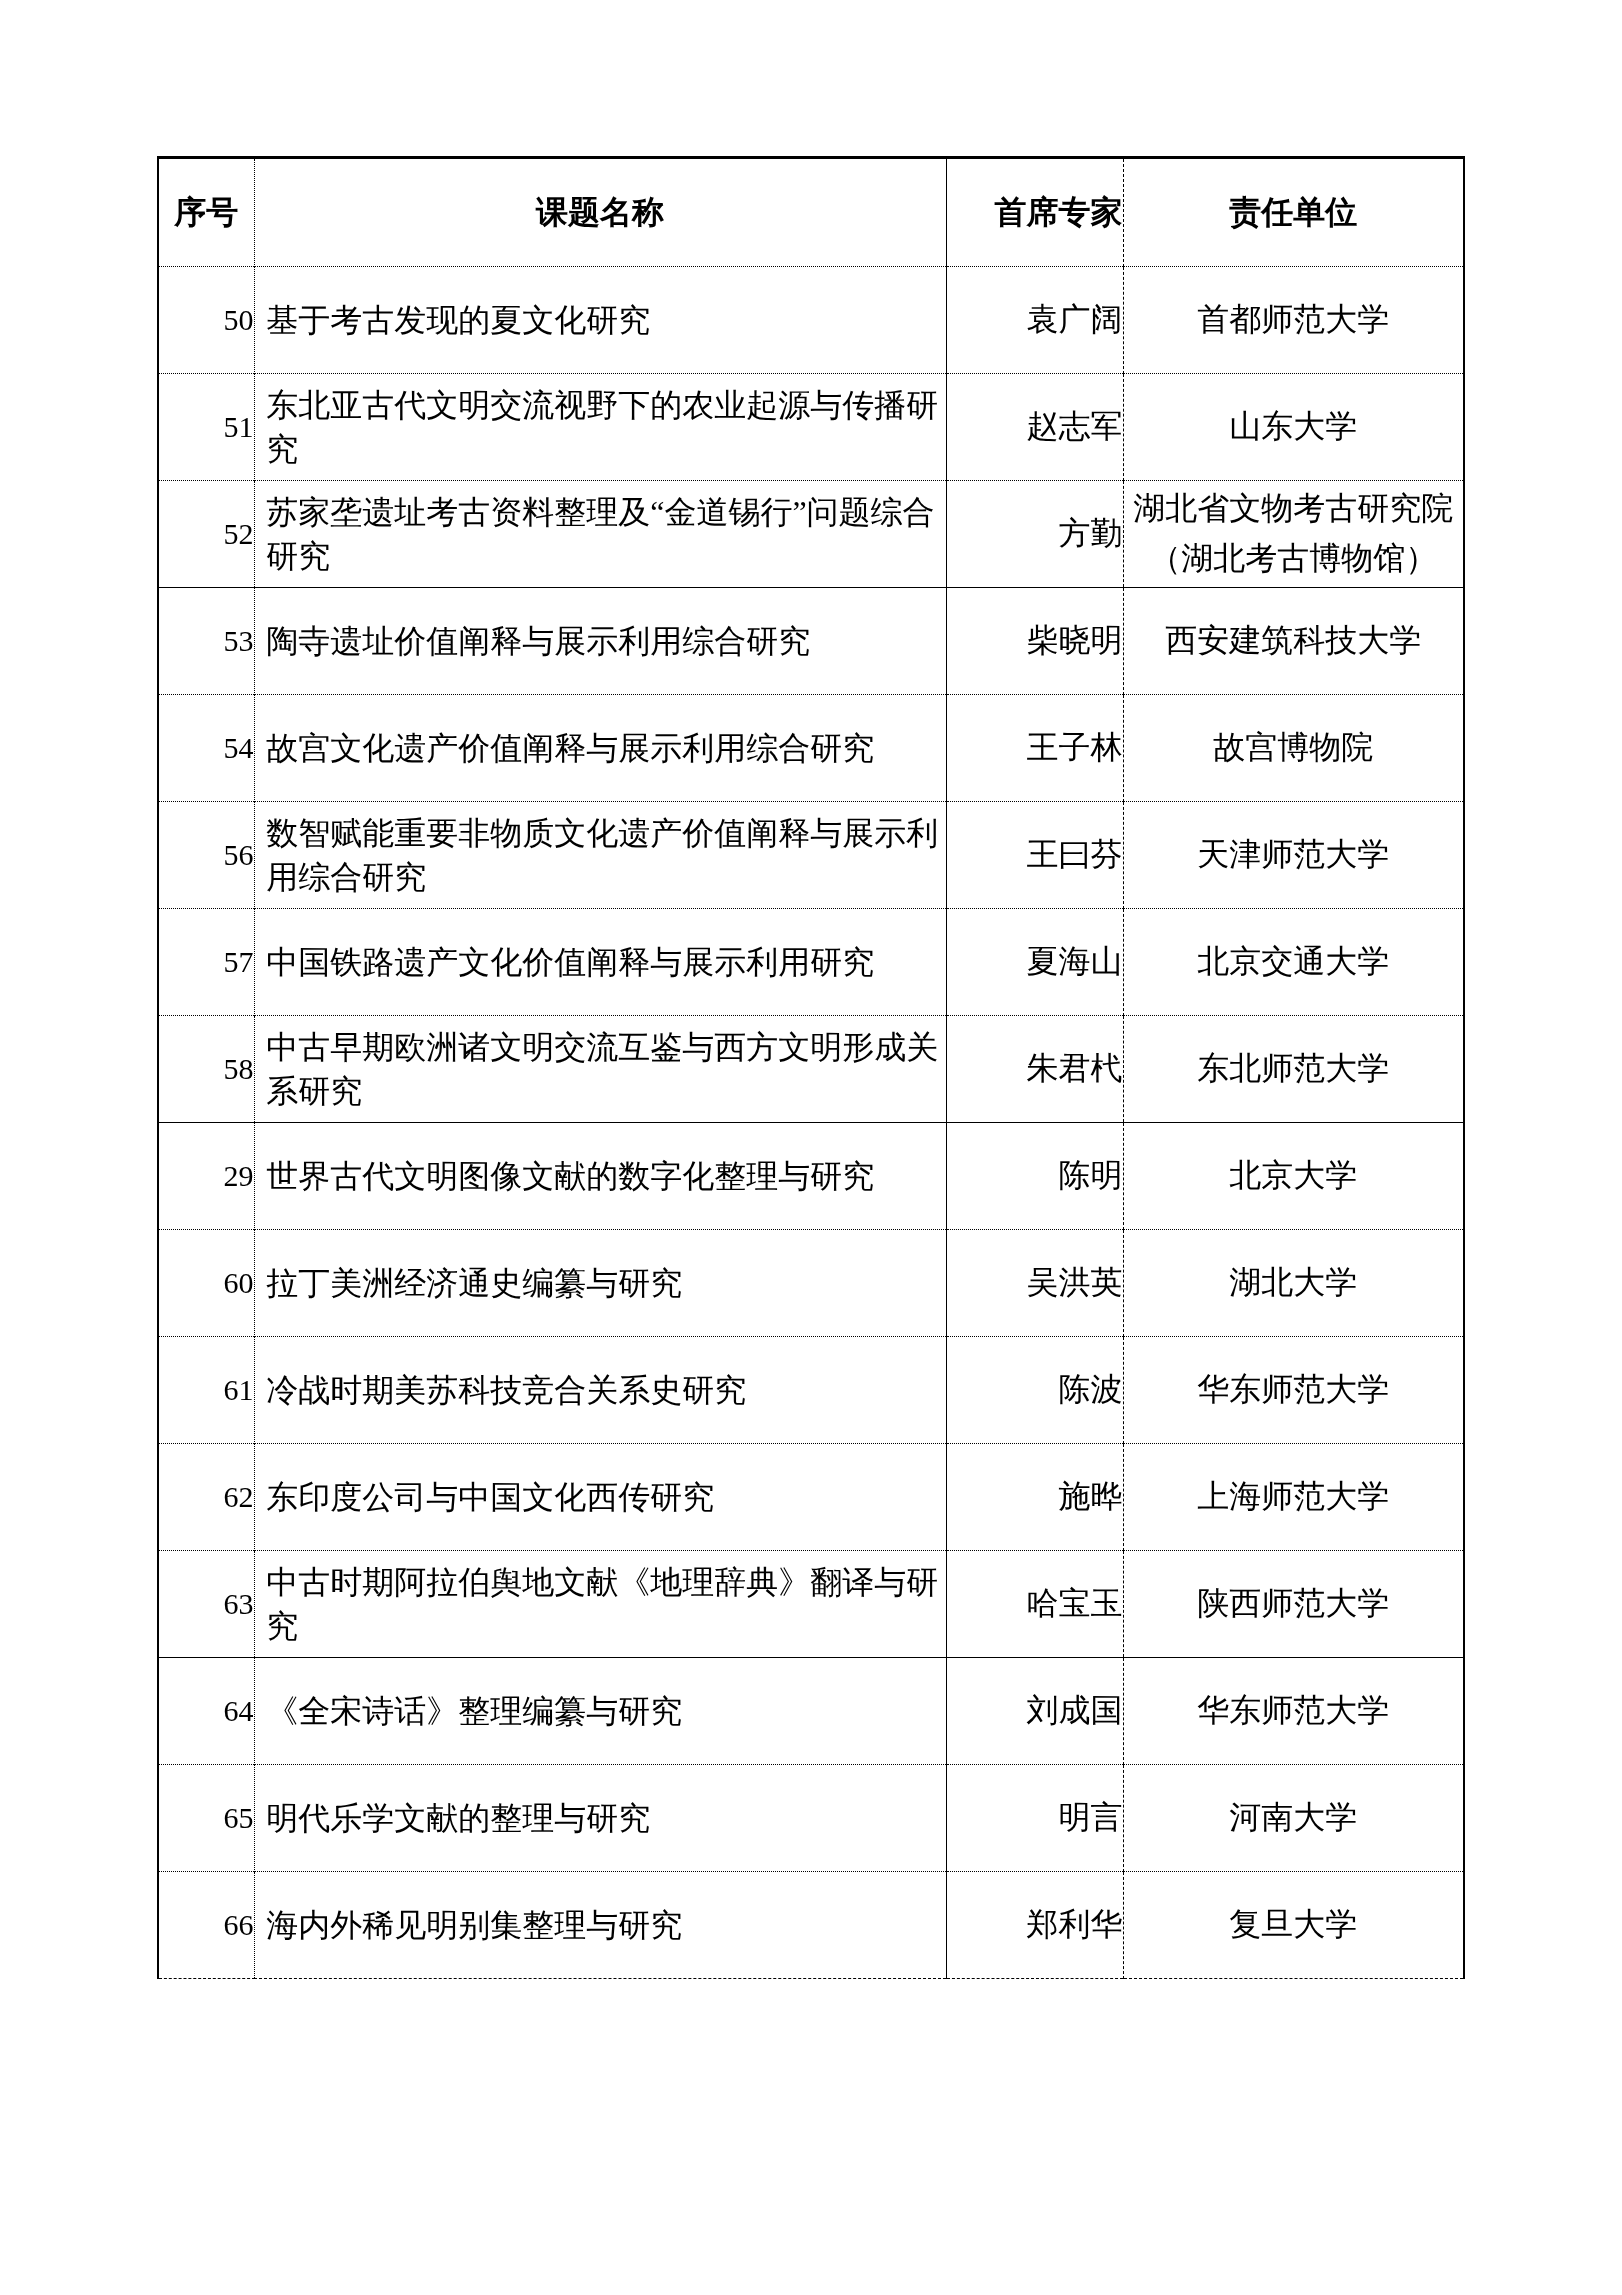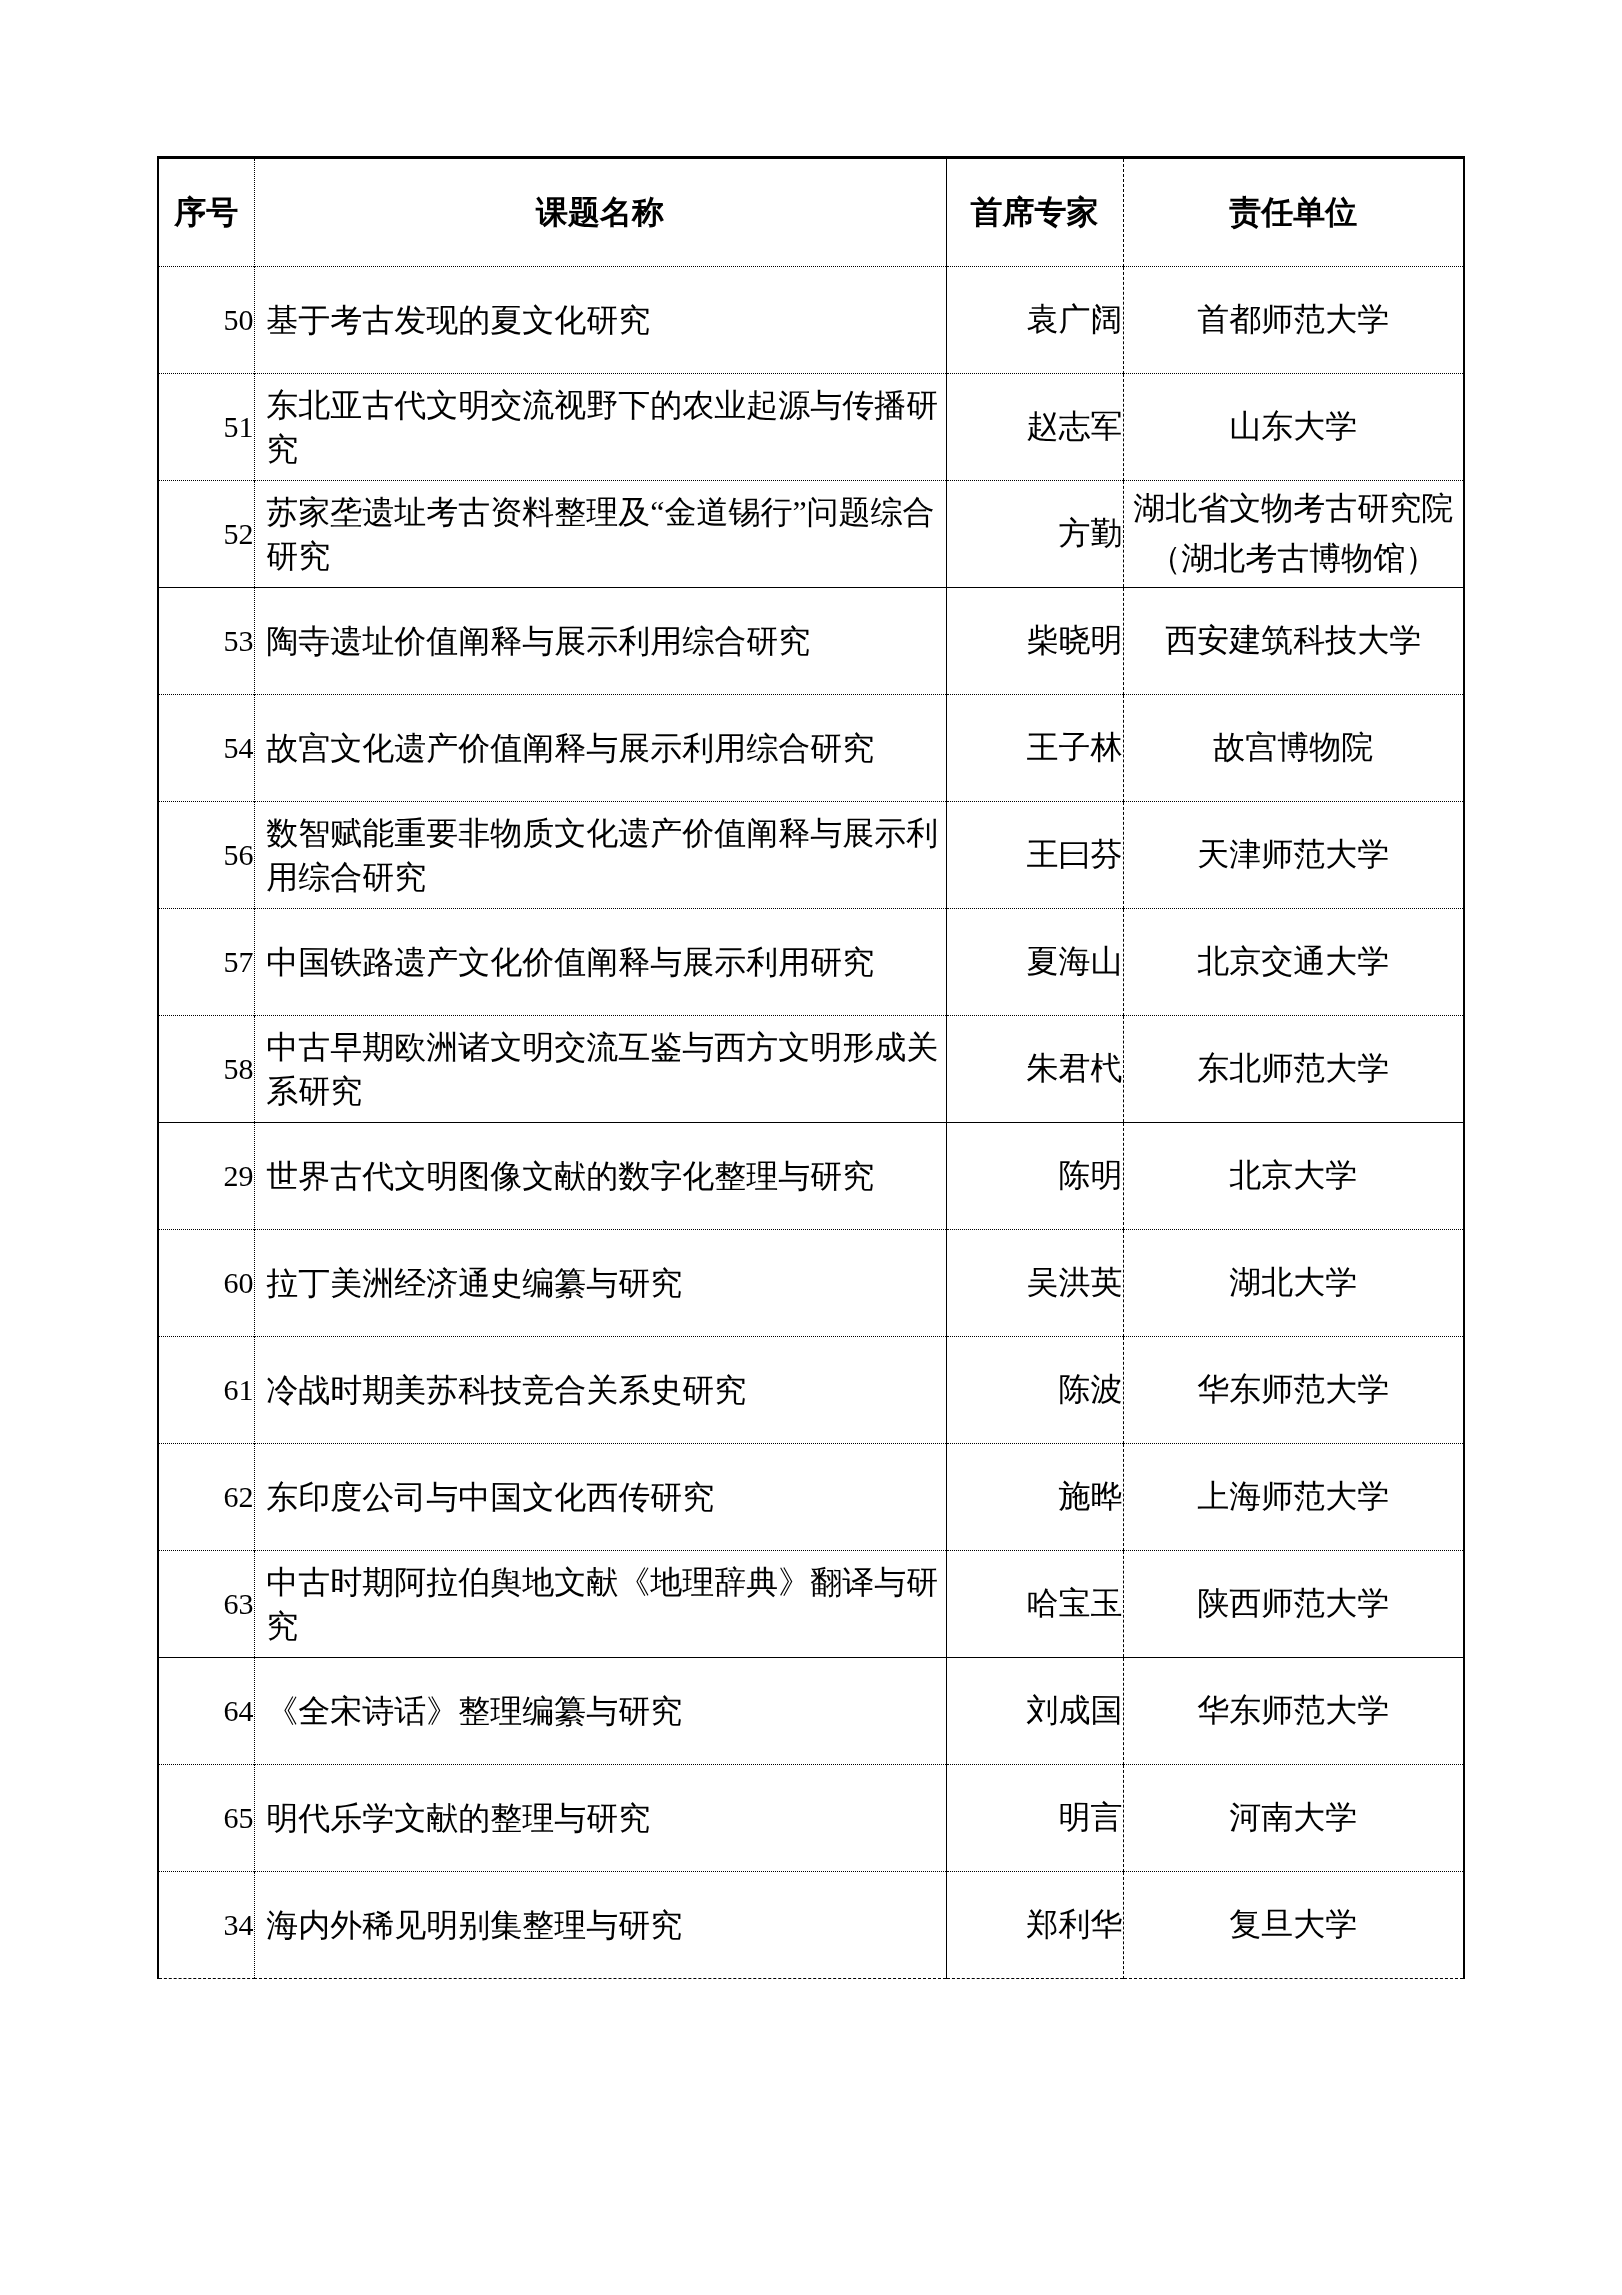--- a/index.html
+++ b/index.html
@@ -41,21 +41,21 @@
     font-size: 32px;
     vertical-align: middle;
     border-top: 1.8px dotted #000;
     padding: 0;
   }
   
   tbody tr:nth-child(5n+4) td { border-top: 1.8px solid #000; }
 
   .c1 { border-right: 1.2px dotted #000; }
   .c2 { border-right: 1.8px solid  #000; }
-  .c3 { border-right: 1.2px dashed #000; }
+  .c3 { border-right: 1.2px dashed #000; text-align: right; }
 
   td.no     { text-align: right; font-size: 30px; }
   td.title  { text-align: left; padding: 0 3.5px 0 11.7px; line-height: 1.38; }
   td.expert { text-align: right; }
   td.unit   { text-align: center; line-height: 1.55; padding: 0 7px; }
 
   .footer {
     position: absolute;
     left: 0;
     top: 2161px;
@@ -185,21 +185,21 @@
     </tr>
 
     <tr>
       <td class="no c1">65</td>
       <td class="title c2">明代乐学文献的整理与研究</td>
       <td class="expert c3">明言</td>
       <td class="unit">河南大学</td>
     </tr>
 
     <tr>
-      <td class="no c1">34</td>
+      <td class="no c1">66</td>
       <td class="title c2">海内外稀见明别集整理与研究</td>
       <td class="expert c3">郑利华</td>
       <td class="unit">复旦大学</td>
     </tr>
   </tbody>
   </table>
 
   <div class="footer">第 4 页</div>
 
 </div>

